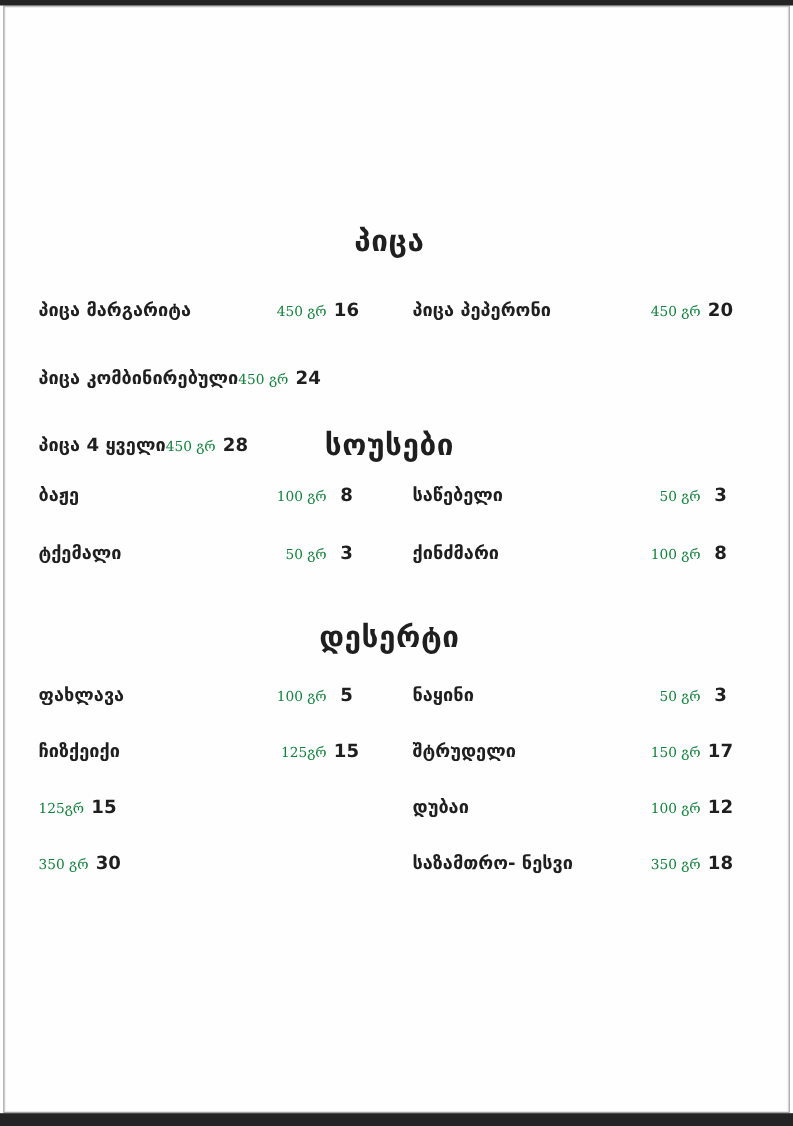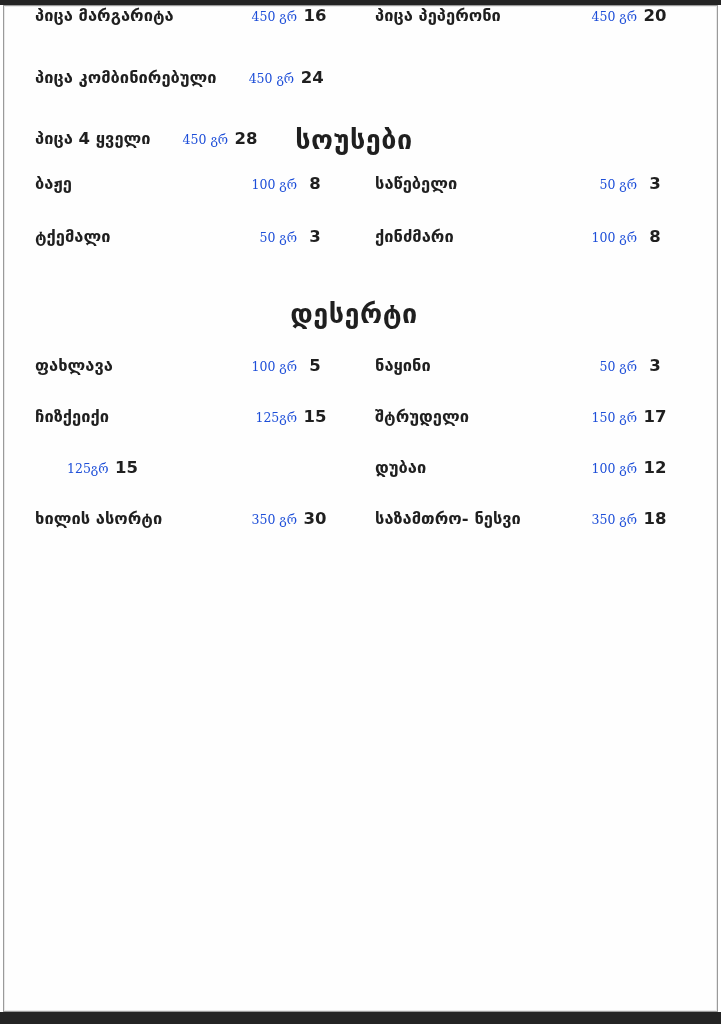--- a/index.html
+++ b/index.html
@@ -72,44 +72,44 @@
   .item-name {
     flex: 1 1 auto;
     font-size: 16.5px;
     font-weight: bold;
     white-space: nowrap;
     overflow: hidden;
   }
   .item-weight {
     font-family: "DejaVu Serif", serif;
     font-size: 12.5px;
-    color: #1d4ed8;
+    color: #15803d;
     white-space: nowrap;
     flex: 0 0 auto;
-    margin-left: 32px;
   }
   .item-price {
     flex: 0 0 36px;
     width: 36px;
     text-align: center;
     font-size: 16.5px;
     font-weight: bold;
     white-space: nowrap;
   }
 </style>
 </head>
 <body>
 
 <div class="viewer">
   <div class="bar bar-top"></div>
 
   <div class="page">
     <div class="menu">
 
       <div class="section sec-pizza">
+        <div class="section-title">პიცა</div>
 
         <div class="row">
           <div class="menu-item">
             <span class="item-name">პიცა მარგარიტა</span>
             <span class="item-weight">450 გრ</span>
             <span class="item-price">16</span>
           </div>
           <div class="menu-item">
             <span class="item-name">პიცა პეპერონი</span>
             <span class="item-weight">450 გრ</span>
@@ -197,21 +197,20 @@
           </div>
           <div class="menu-item">
             <span class="item-name">დუბაი</span>
             <span class="item-weight">100 გრ</span>
             <span class="item-price">12</span>
           </div>
         </div>
 
         <div class="row">
           <div class="menu-item">
-            <span class="item-name">ხილის ასორტი</span>
             <span class="item-weight">350 გრ</span>
             <span class="item-price">30</span>
           </div>
           <div class="menu-item">
             <span class="item-name">საზამთრო- ნესვი</span>
             <span class="item-weight">350 გრ</span>
             <span class="item-price">18</span>
           </div>
         </div>
       </div>

